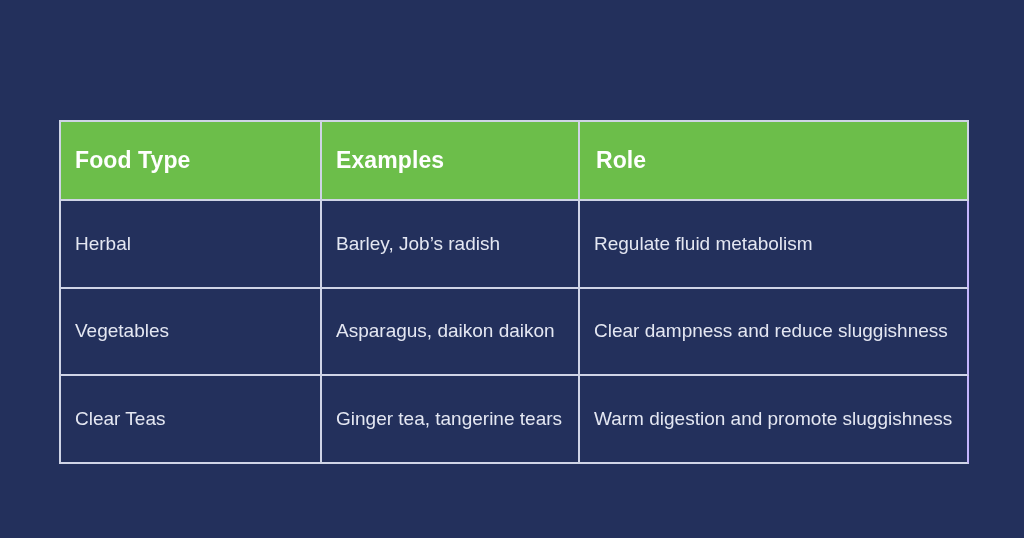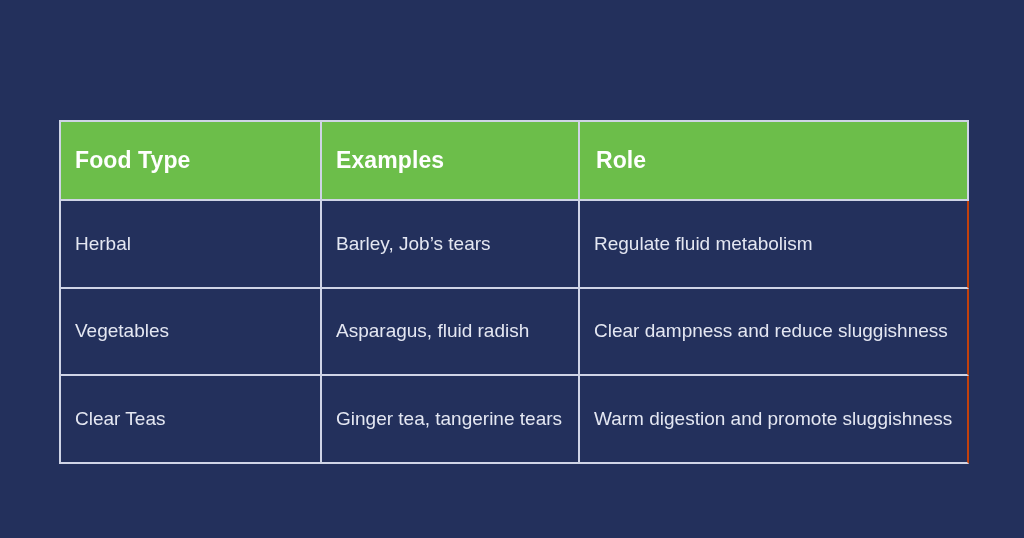--- a/index.html
+++ b/index.html
@@ -73,21 +73,21 @@
     text-align: left;
     vertical-align: middle;
     padding: 0 14px 0 14px;
     height: 87px;
     box-sizing: border-box;
     border-bottom: 2px solid #cfd4e6;
     border-left: 2px solid #cfd4e6;
     line-height: 1.38;
   }
   tbody td:last-child {
-    border-right: 2px solid #c2410c;
+    border-right: 2px solid #c4b5fd;
   }
 
   tbody td.multiline {
     vertical-align: middle;
   }
 </style>
 </head>
 <body>
 
 <div class="slide">
@@ -105,27 +105,27 @@
           <th>Food Type</th>
           <th>Examples</th>
           <th>Role</th>
         </tr>
       </thead>
 
       <tbody>
 
         <tr>
           <td>Herbal</td>
-          <td class="multiline">Barley, Job’s tears</td>
+          <td class="multiline">Barley, Job’s radish</td>
           <td class="multiline">Regulate fluid metabolism</td>
         </tr>
 
         <tr>
           <td>Vegetables</td>
-          <td class="multiline">Asparagus, fluid radish</td>
+          <td class="multiline">Asparagus, daikon daikon</td>
           <td class="multiline">Clear dampness and reduce sluggishness</td>
         </tr>
 
         <tr>
           <td>Clear Teas</td>
           <td class="multiline">Ginger tea, tangerine tears</td>
           <td class="multiline">Warm digestion and promote sluggishness</td>
         </tr>
 
       </tbody>

